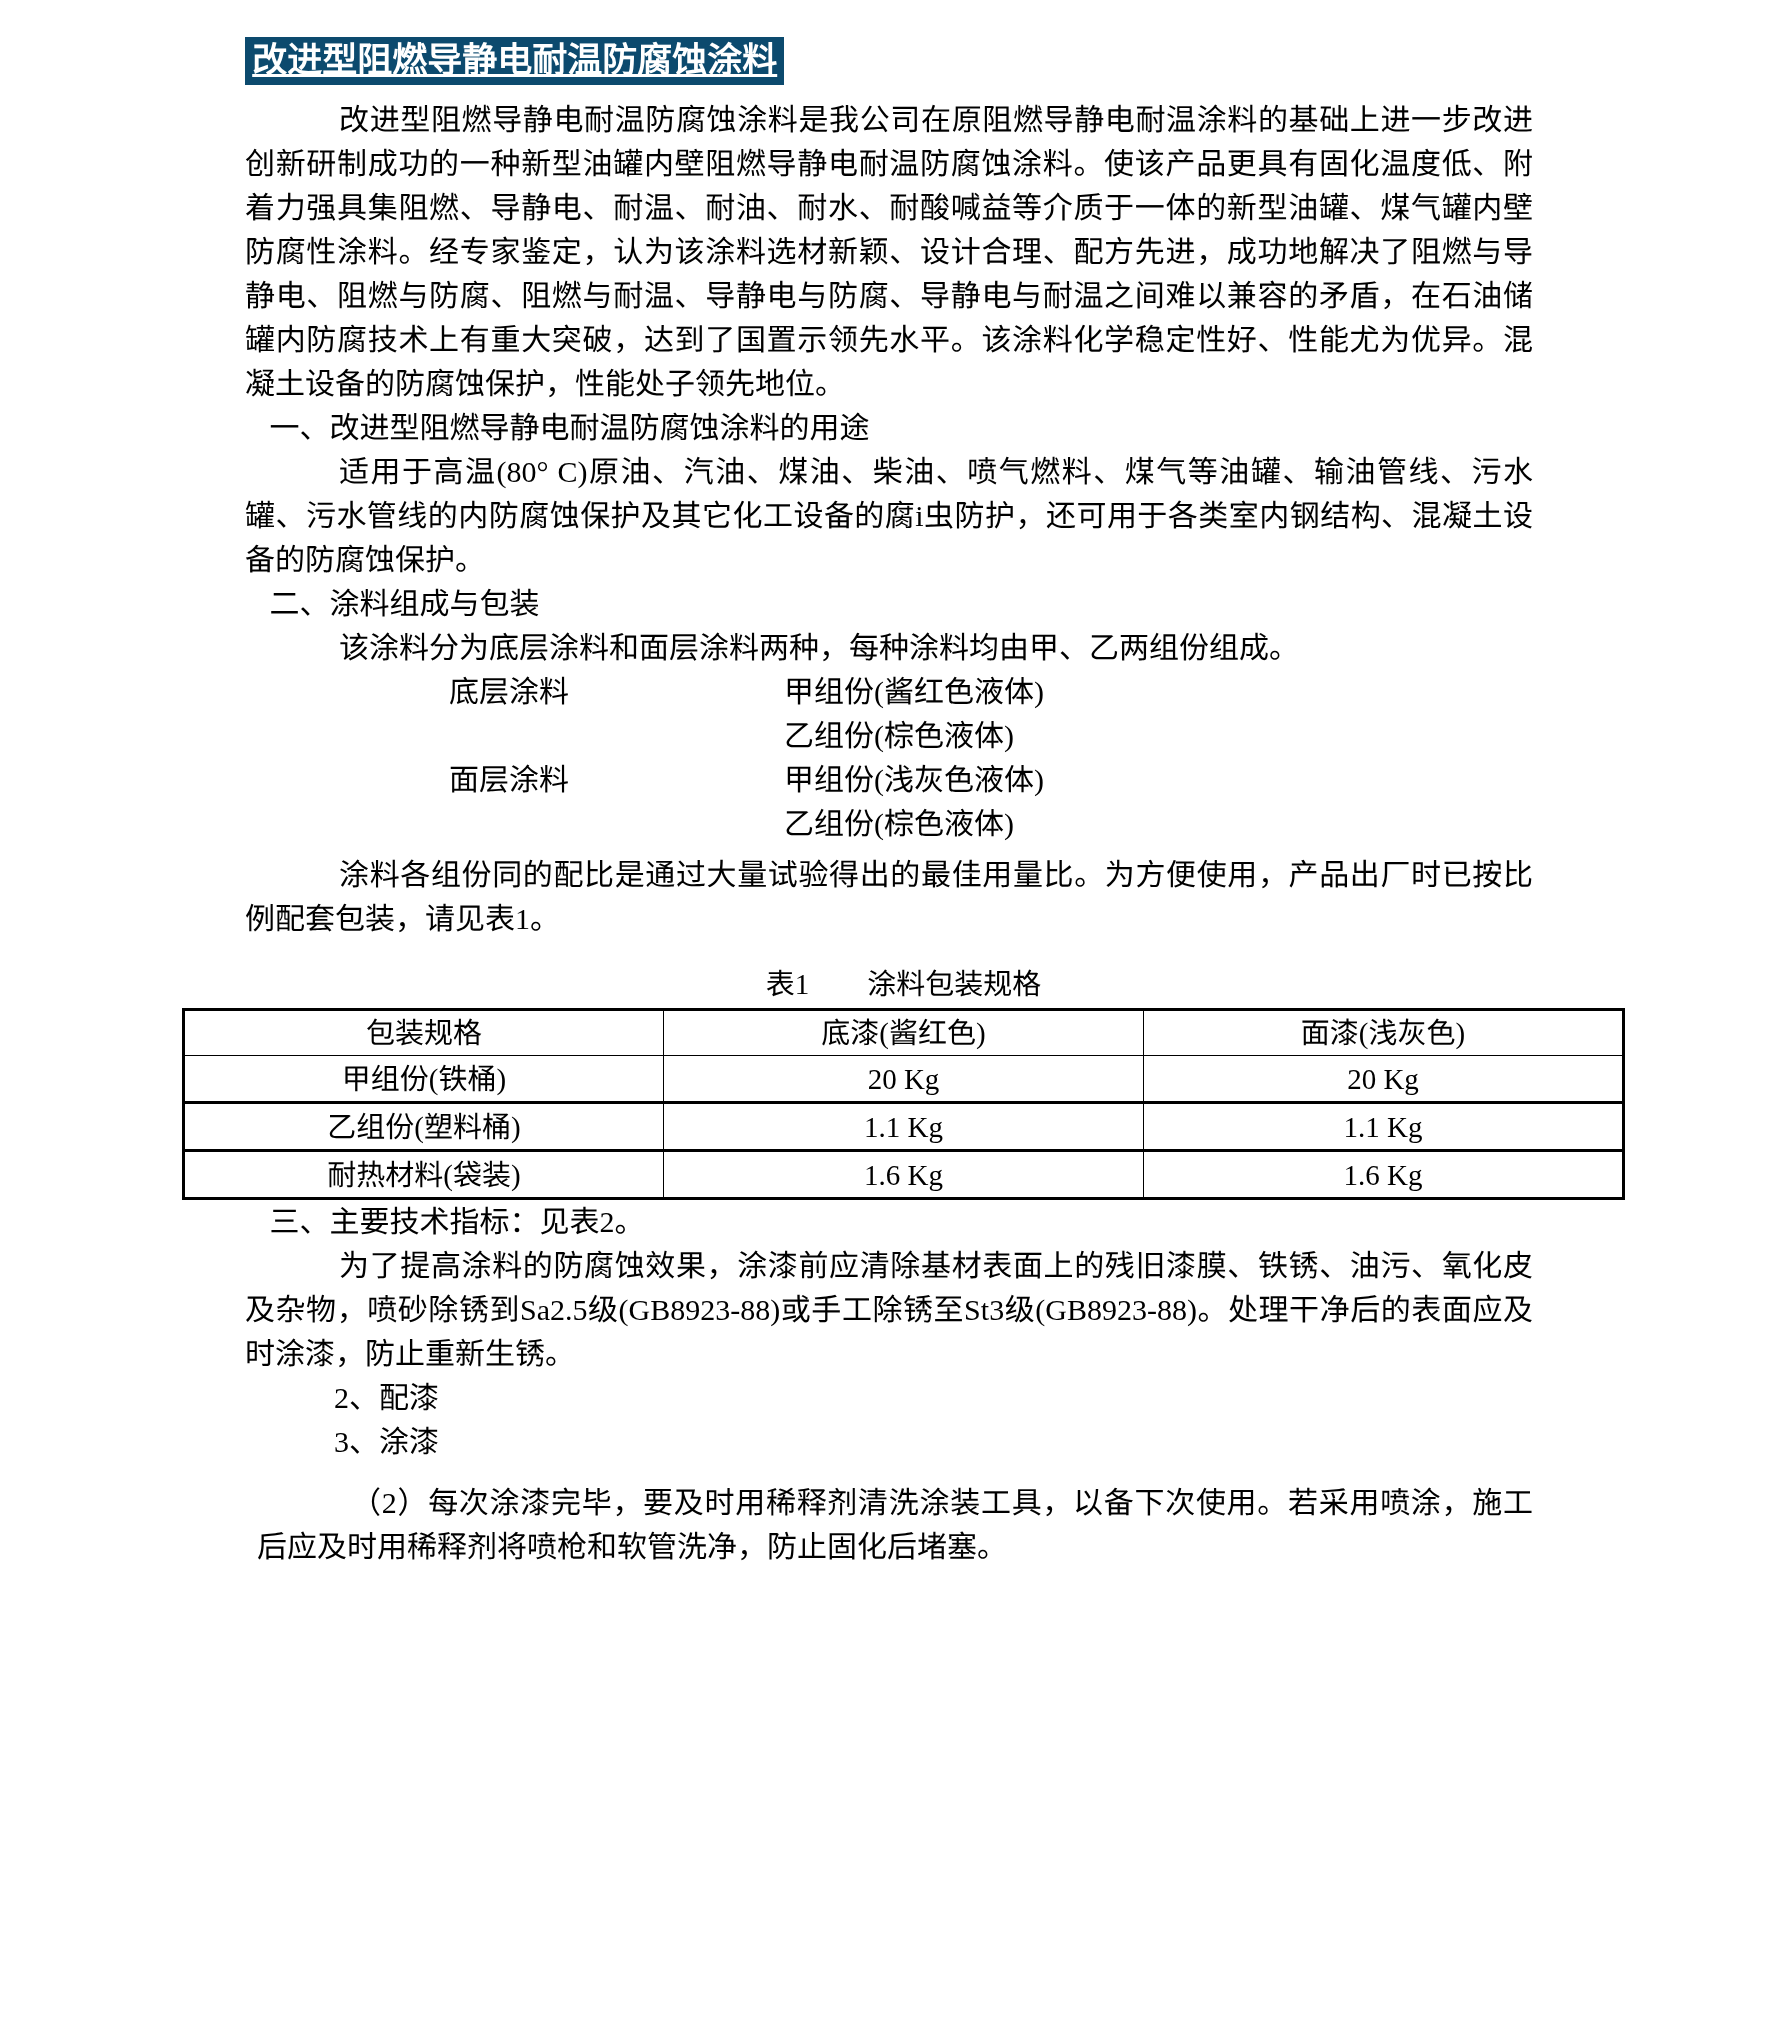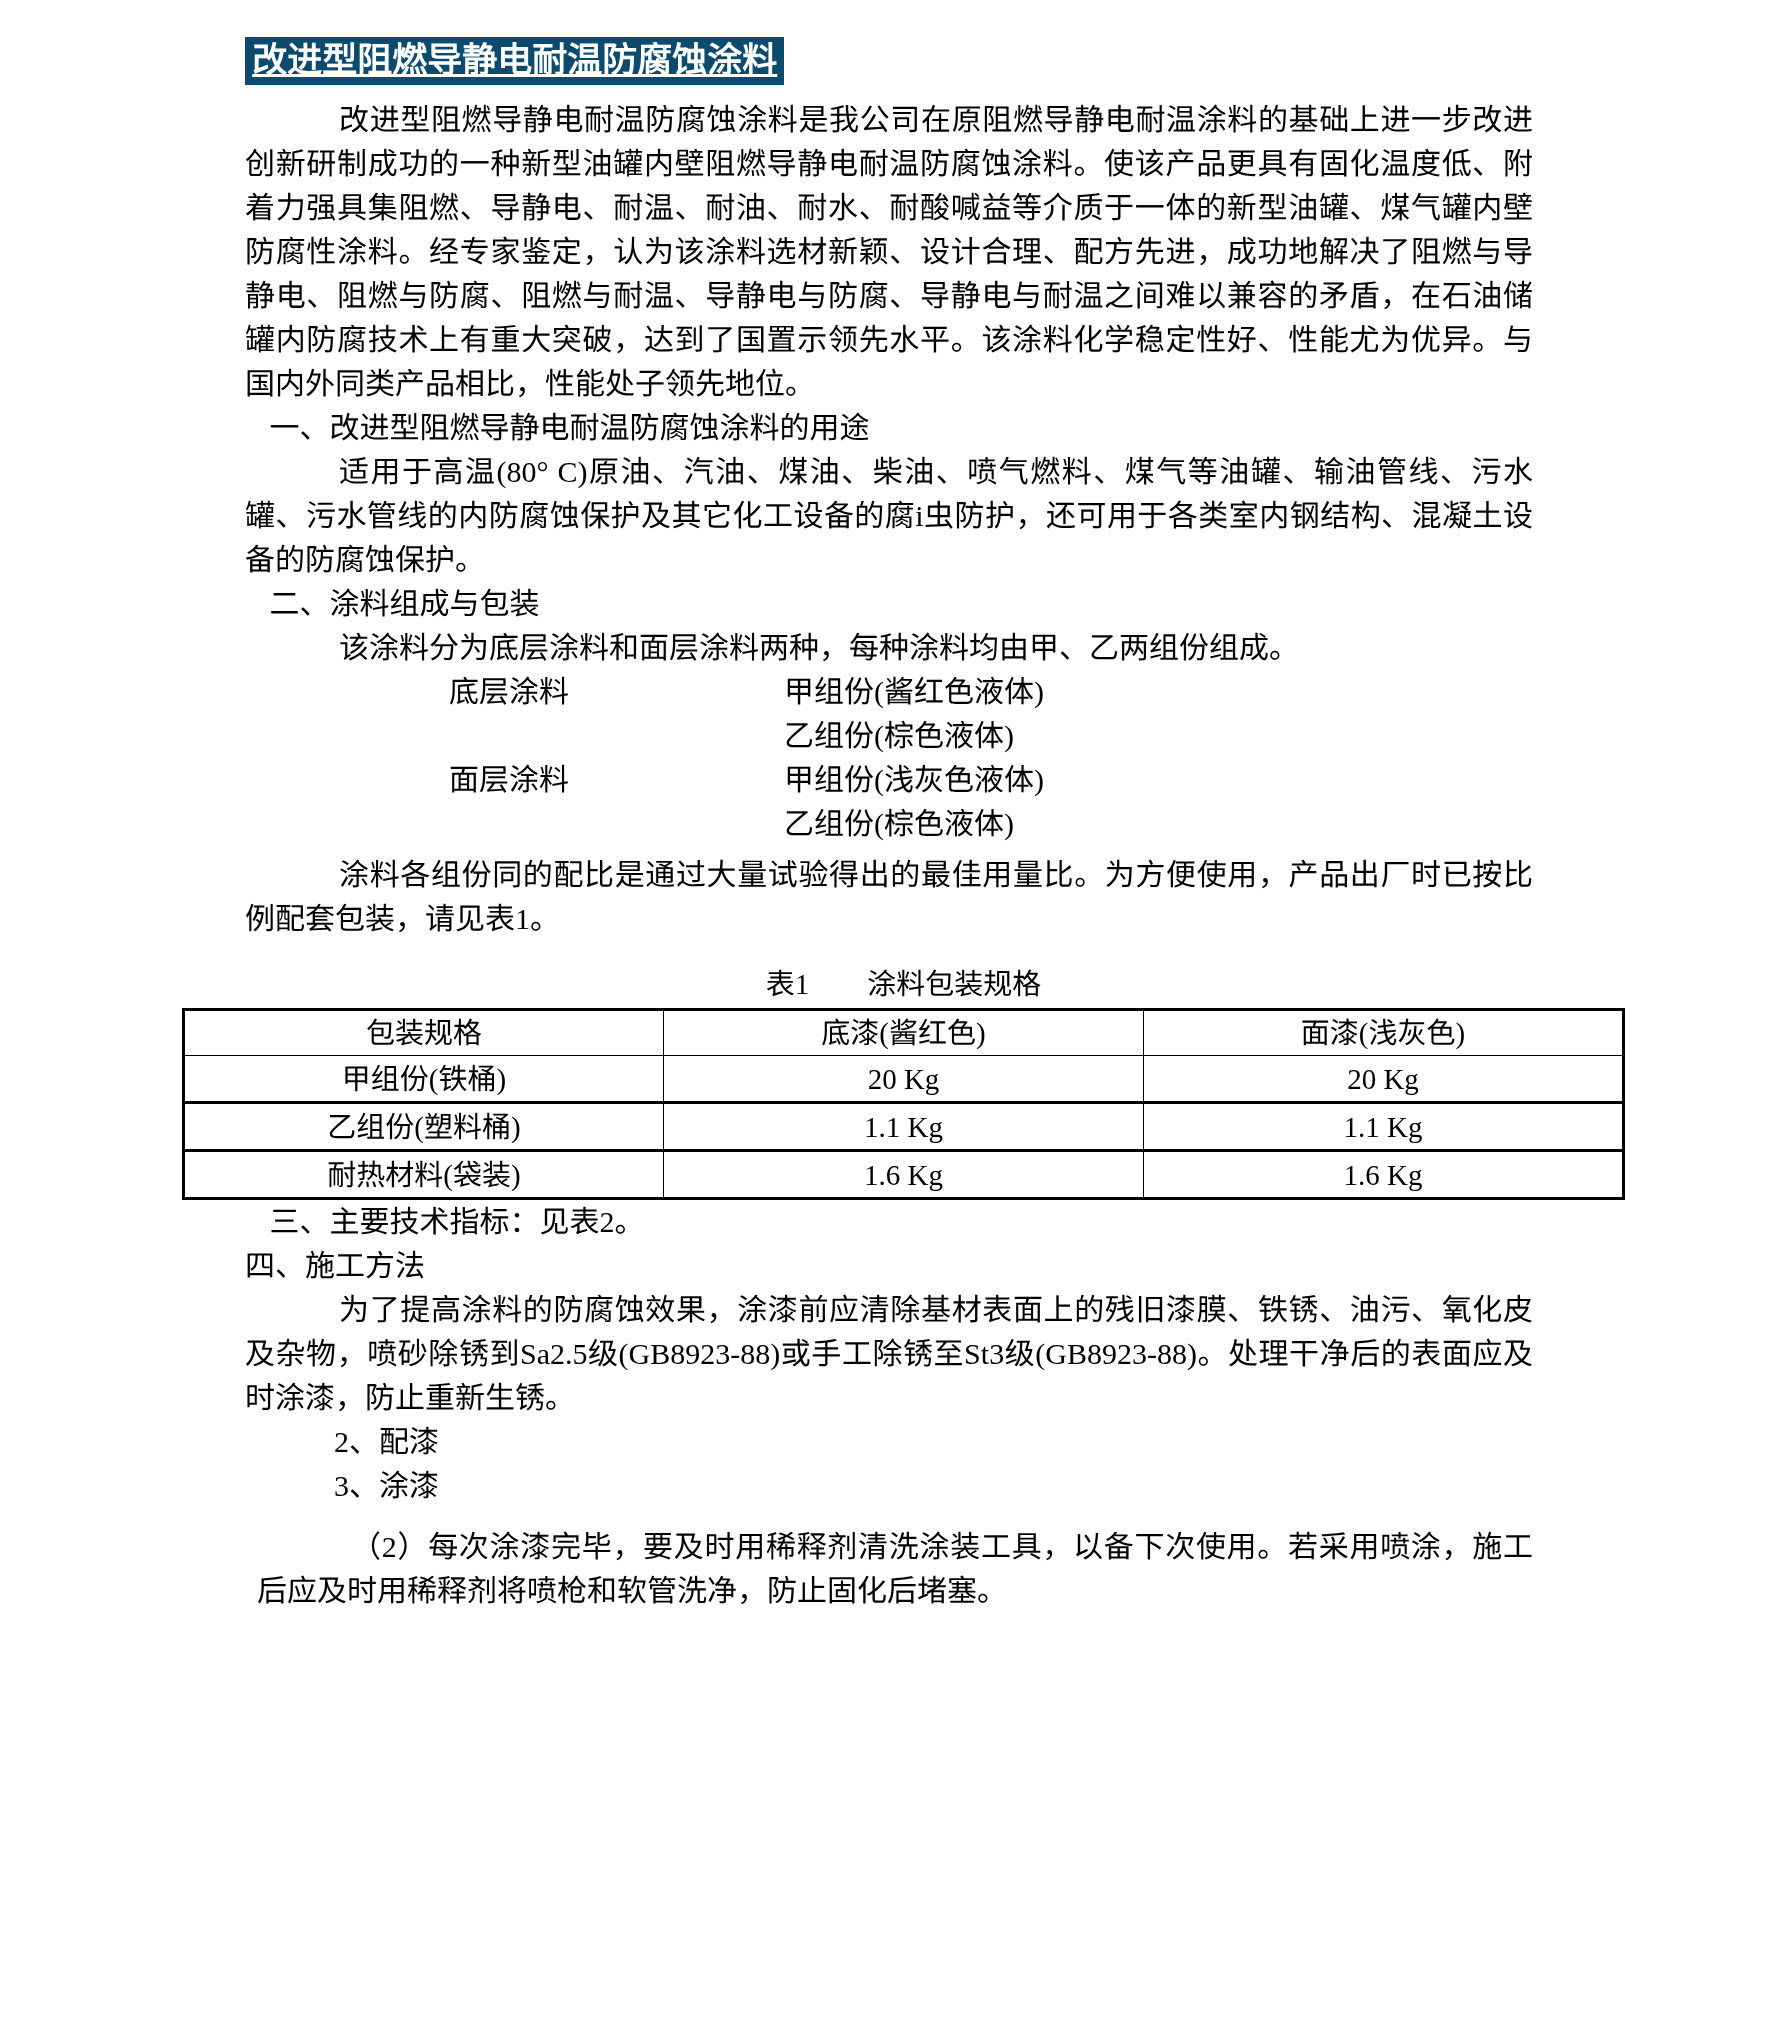--- a/index.html
+++ b/index.html
@@ -77,21 +77,21 @@
 </head>
 <body>
 
 <div class="page">
   <div class="doc">
 
     <div class="title">
       <span class="title-text">改进型阻燃导静电耐温防腐蚀涂料</span>
     </div>
 
-    <p class="para indent3">改进型阻燃导静电耐温防腐蚀涂料是我公司在原阻燃导静电耐温涂料的基础上进一步改进创新研制成功的一种新型油罐内壁阻燃导静电耐温防腐蚀涂料。使该产品更具有固化温度低、附着力强具集阻燃、导静电、耐温、耐油、耐水、耐酸喊益等介质于一体的新型油罐、煤气罐内壁防腐性涂料。经专家鉴定，认为该涂料选材新颖、设计合理、配方先进，成功地解决了阻燃与导静电、阻燃与防腐、阻燃与耐温、导静电与防腐、导静电与耐温之间难以兼容的矛盾，在石油储罐内防腐技术上有重大突破，达到了国置示领先水平。该涂料化学稳定性好、性能尤为优异。与国内外同类产品相比，性能处子领先地位。</p>
+    <p class="para indent3">改进型阻燃导静电耐温防腐蚀涂料是我公司在原阻燃导静电耐温涂料的基础上进一步改进创新研制成功的一种新型油罐内壁阻燃导静电耐温防腐蚀涂料。使该产品更具有固化温度低、附着力强具集阻燃、导静电、耐温、耐油、耐水、耐酸喊益等介质于一体的新型油罐、煤气罐内壁防腐性涂料。经专家鉴定，认为该涂料选材新颖、设计合理、配方先进，成功地解决了阻燃与导静电、阻燃与防腐、阻燃与耐温、导静电与防腐、导静电与耐温之间难以兼容的矛盾，在石油储罐内防腐技术上有重大突破，达到了国置示领先水平。该涂料化学稳定性好、性能尤为优异。混凝土设备的防腐蚀保护，性能处子领先地位。</p>
 
     <h2 class="sec-heading offset mt-md">一、改进型阻燃导静电耐温防腐蚀涂料的用途</h2>
     <p class="para indent3">适用于高温(80° C)原油、汽油、煤油、柴油、喷气燃料、煤气等油罐、输油管线、污水罐、污水管线的内防腐蚀保护及其它化工设备的腐i虫防护，还可用于各类室内钢结构、混凝土设备的防腐蚀保护。</p>
 
     <h2 class="sec-heading offset mt-lg">二、涂料组成与包装</h2>
     <p class="para indent3">该涂料分为底层涂料和面层涂料两种，每种涂料均由甲、乙两组份组成。</p>
 
     <div class="components">
       <div class="component-row">
         <span class="component-layer">底层涂料</span><span>甲组份(酱红色液体)</span>
@@ -134,21 +134,20 @@
             <td>耐热材料(袋装)</td>
             <td>1.6 Kg</td>
             <td>1.6 Kg</td>
           </tr>
         </tbody>
       </table>
     </div>
 
     <h2 class="sec-heading offset mt-lg">三、主要技术指标：见表2。</h2>
 
-    <h2 class="sec-heading">四、施工方法</h2>
 
     <p class="para indent3">为了提高涂料的防腐蚀效果，涂漆前应清除基材表面上的残旧漆膜、铁锈、油污、氧化皮及杂物，喷砂除锈到Sa2.5级(GB8923-88)或手工除锈至St3级(GB8923-88)。处理干净后的表面应及时涂漆，防止重新生锈。</p>
 
     <h3 class="sub-heading mt-sm">2、配漆</h3>
 
     <h3 class="sub-heading mt-md">3、涂漆</h3>
     <p class="para indent3 mt-md">（2）每次涂漆完毕，要及时用稀释剂清洗涂装工具，以备下次使用。若采用喷涂，施工后应及时用稀释剂将喷枪和软管洗净，防止固化后堵塞。</p>
 
   </div>
 </div>

